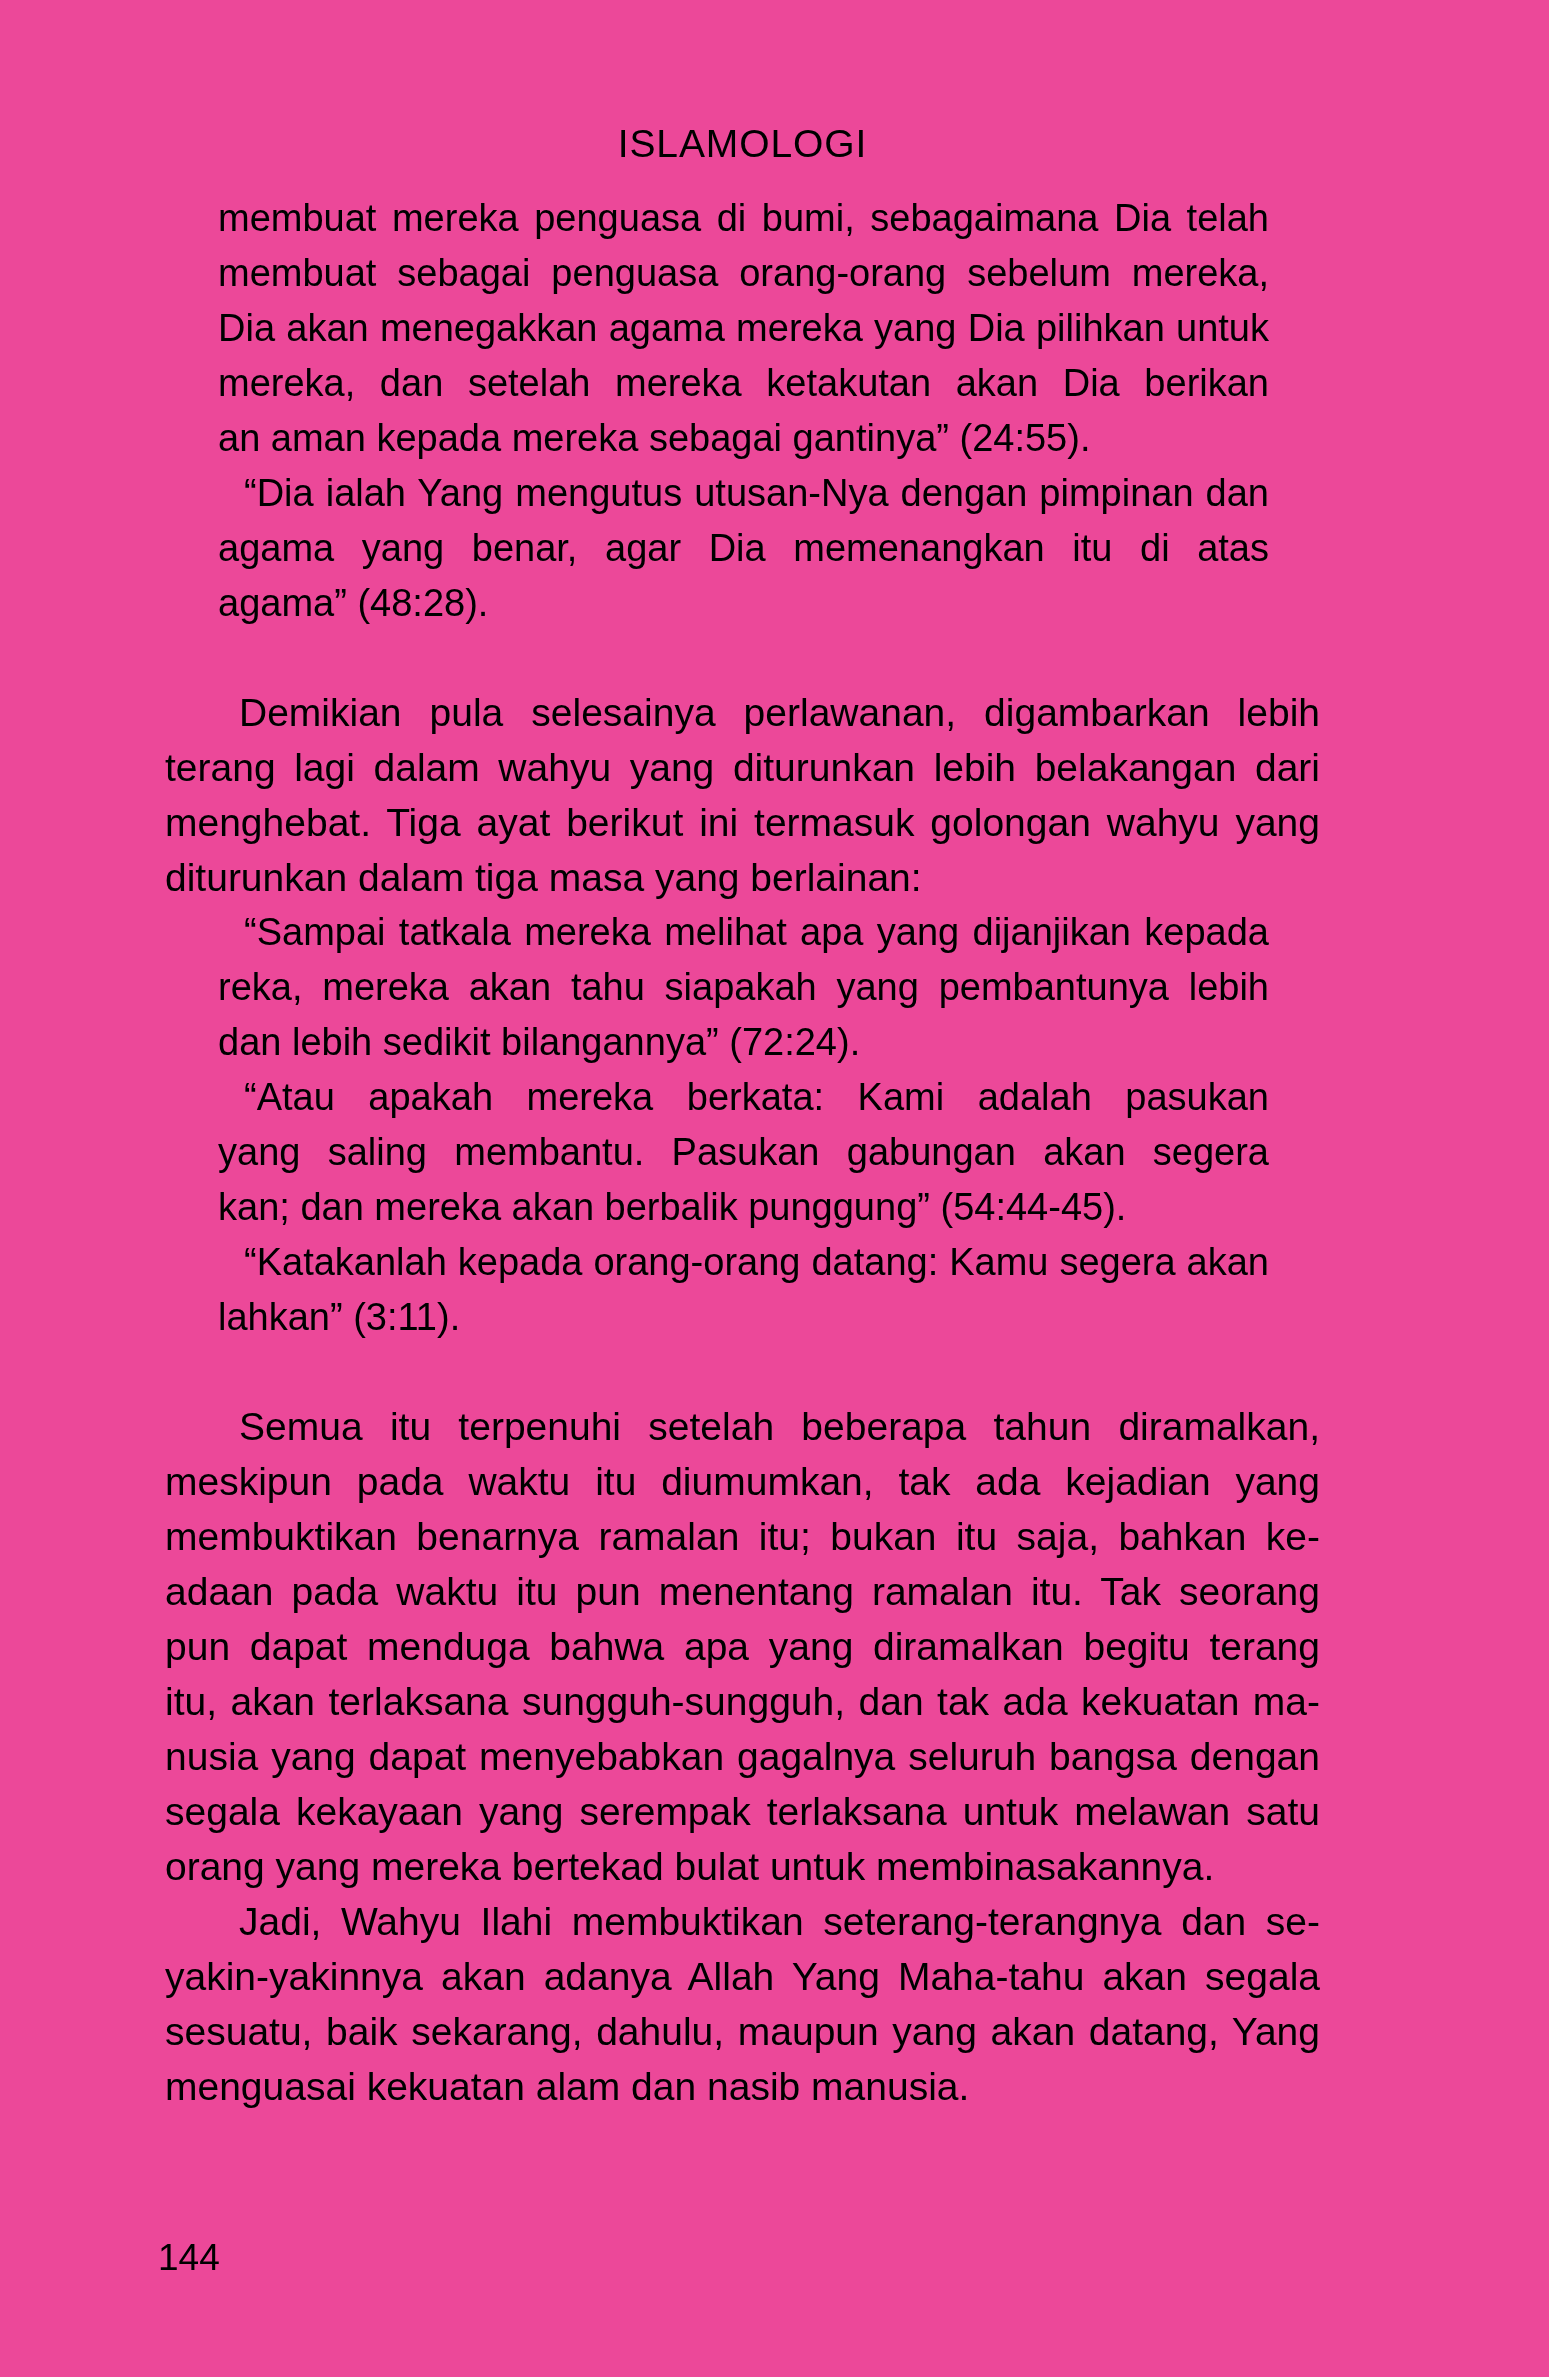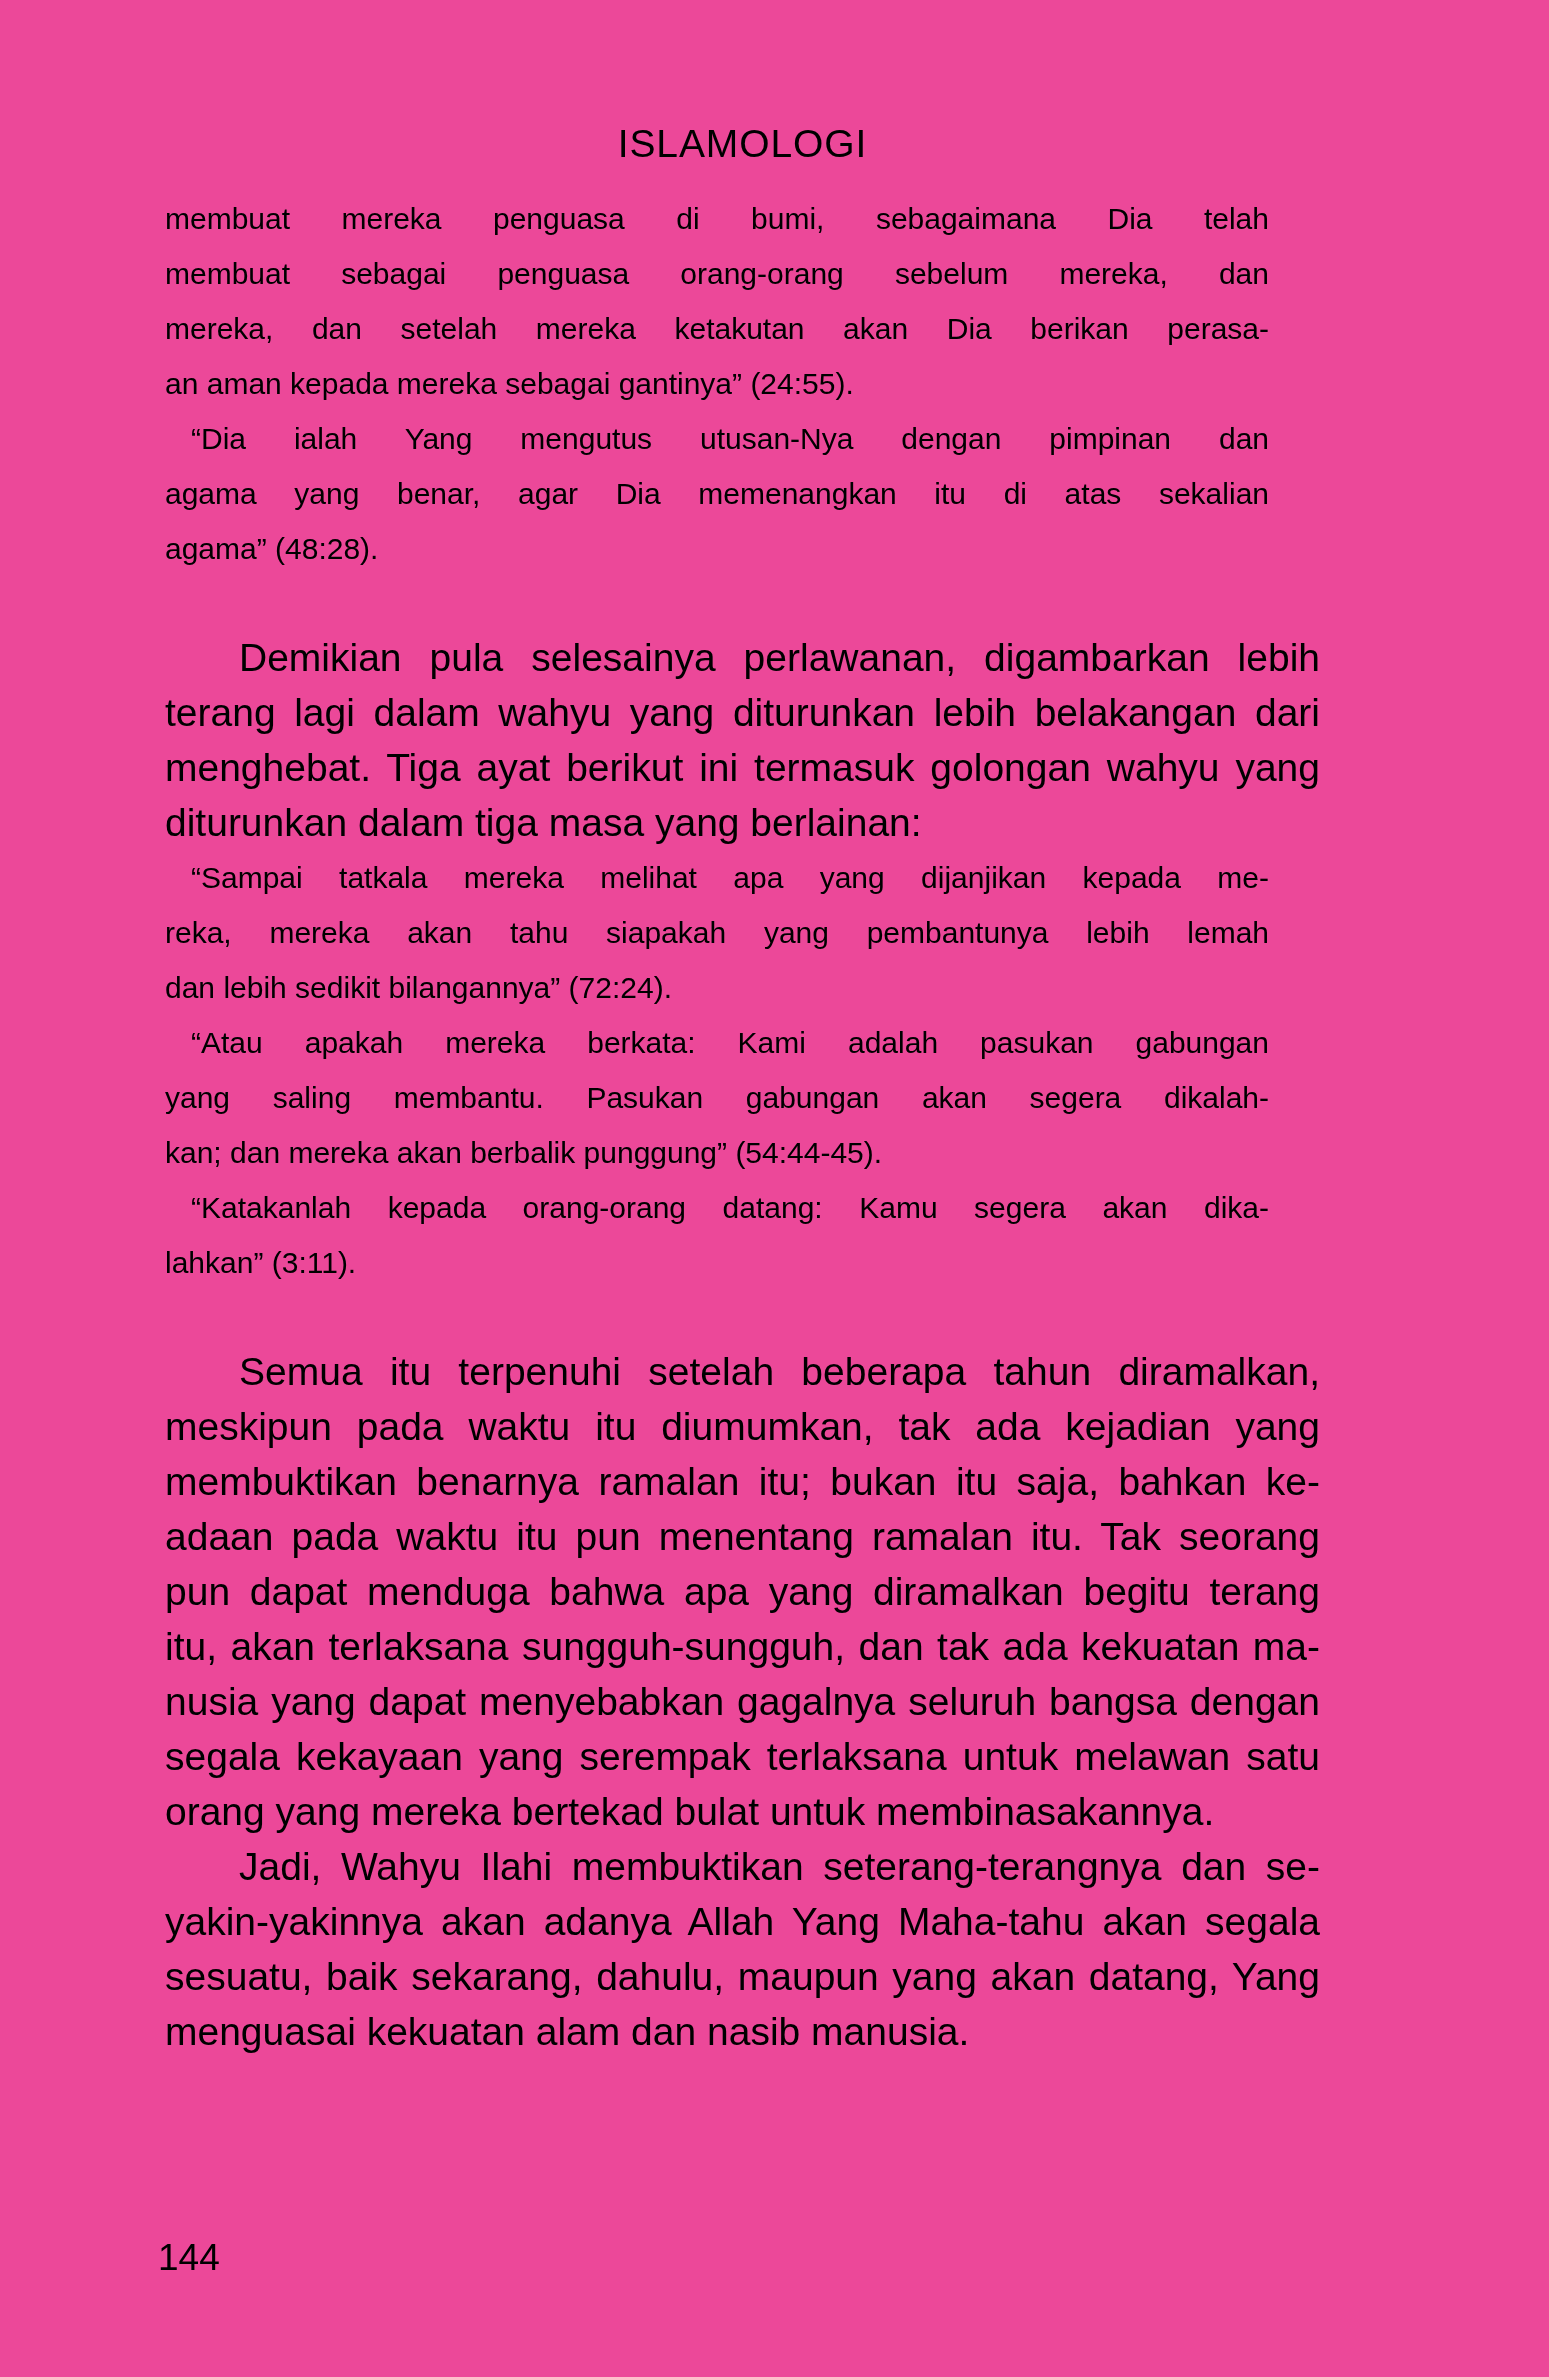--- a/index.html
+++ b/index.html
@@ -33,21 +33,22 @@
   }
 
   .block { margin: 0; }
 
   .block.body {
     font-size: 39px;
     margin-top: 54px;
   }
 
   .block.quote {
-    font-size: 30px;
+    font-size: 38px;
+    margin-left: 53px;
     margin-right: 51px;
   }
 
   .para { margin: 0; }
 
   .line {
     line-height: 55px;
     text-align: justify;
     text-align-last: justify;
     text-justify: inter-word;
@@ -73,20 +74,21 @@
 <body>
 
 <div class="page">
   <div class="running-header">ISLAMOLOGI</div>
 
   <div class="page-content" id="page-content">
       <div class="block quote">
         <div class="para">
           <div class="line">membuat mereka penguasa di bumi, sebagaimana Dia telah</div>
           <div class="line">membuat sebagai penguasa orang-orang sebelum mereka, dan</div>
+          <div class="line">Dia akan menegakkan agama mereka yang Dia pilihkan untuk</div>
           <div class="line">mereka, dan setelah mereka ketakutan akan Dia berikan perasa-</div>
           <div class="line last">an aman kepada mereka sebagai gantinya” (24:55).</div>
         </div>
         <div class="para">
           <div class="line indent">“Dia ialah Yang mengutus utusan-Nya dengan pimpinan dan</div>
           <div class="line">agama yang benar, agar Dia memenangkan itu di atas sekalian</div>
           <div class="line last">agama” (48:28).</div>
         </div>
       </div>
       <div class="block body">

